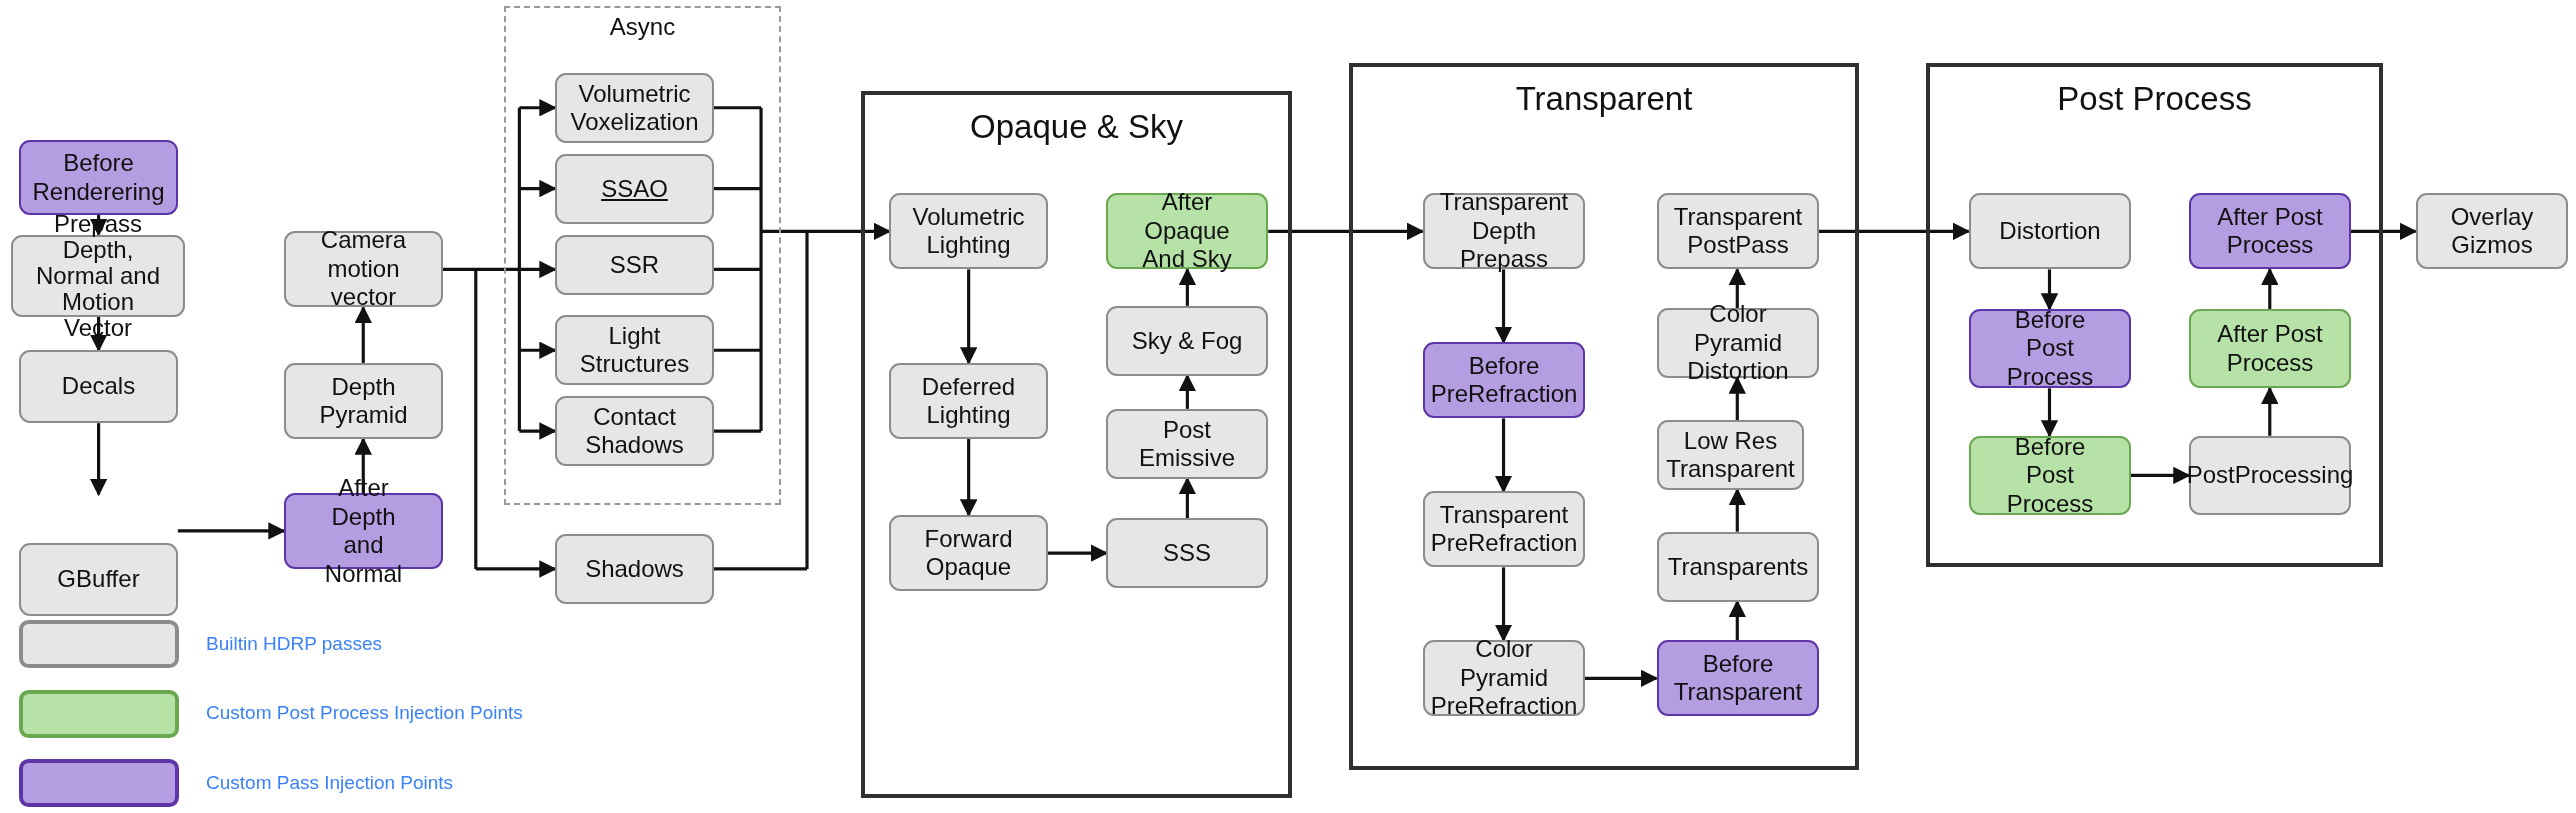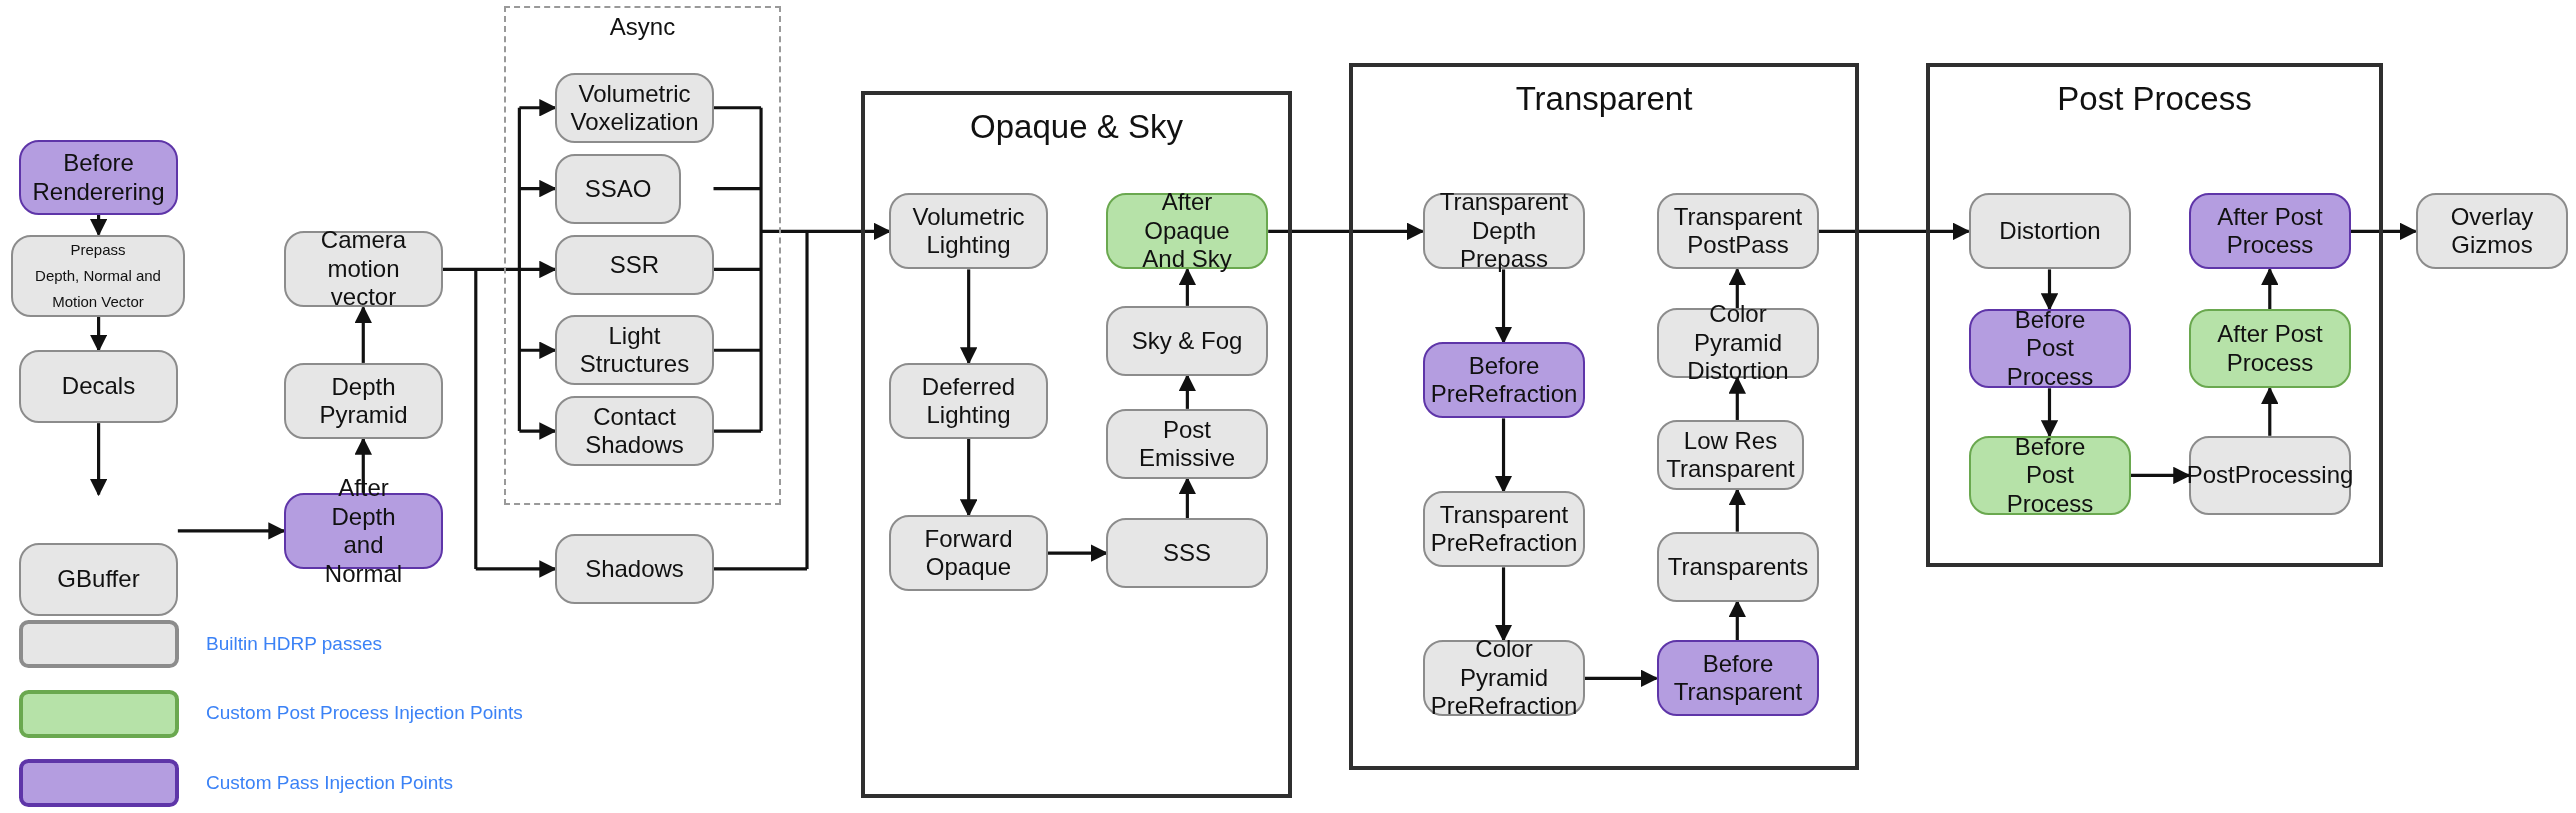--- a/index.html
+++ b/index.html
@@ -8,27 +8,27 @@
     --custom-pass-fill:#b49de0; --custom-pass-border:#5e35a8;
     --section-border:#2f2f2f; --connector:#111111; --background:#ffffff;
   }
   html,body{margin:0;padding:0;}
   body{background:var(--background);font-family:"Liberation Sans","DejaVu Sans",sans-serif;}
   #canvas{position:relative;width:2576px;height:813px;background:var(--background);overflow:hidden;}
   #wires{position:absolute;left:0;top:0;width:2576px;height:813px;}
 
   .node{
     position:absolute;display:flex;align-items:center;justify-content:center;
-    text-align:center;border-radius:20px;border:2.8px solid var(--builtin-border);
+    text-align:center;border-radius:11px;border:2.8px solid var(--builtin-border);
     background:var(--builtin-fill);color:#111;font-size:24px;line-height:28.5px;
     white-space:pre-line;box-sizing:border-box;padding:20px;
   }
   .node--post{background:var(--custom-post-fill);border-color:var(--custom-post-border);}
   .node--pass{background:var(--custom-pass-fill);border-color:var(--custom-pass-border);}
-  .node--sm{font-size:15px;line-height:26px;}
+  .node--sm{font-size:24px;line-height:26px;}
 
   .section{position:absolute;border:4px solid var(--section-border);box-sizing:border-box;background:transparent;}
   .section--dashed{border:2.4px dashed #999;}
   .section-title{
     position:absolute;left:0;right:0;top:12.7px;text-align:center;
     font-size:33px;color:#111;
   }
   .section--dashed .section-title{font-size:24px;top:4.8px;}
   .legend-swatch{
     position:absolute;width:160px;height:48px;border-radius:9.5px;box-sizing:border-box;
@@ -126,21 +126,21 @@
   <div class="node" style="left:19px;top:495px;width:159px;height:73px;margin-top:48px;">GBuffer</div>
 
   <div class="node" style="left:284px;top:231px;width:159px;height:76px;">Camera motion
 vector</div>
   <div class="node" style="left:284px;top:363px;width:159px;height:76px;">Depth Pyramid</div>
   <div class="node node--pass" style="left:284px;top:493px;width:159px;height:76px;">After Depth
 and Normal</div>
 
   <div class="node" style="left:555px;top:73px;width:159px;height:70px;">Volumetric
 Voxelization</div>
-  <div class="node" style="left:555px;top:154px;width:126px;height:70px;">SSAO</div>
+  <div class="node" style="left:555px;top:154px;width:159px;height:70px;text-decoration:underline;">SSAO</div>
   <div class="node" style="left:555px;top:235px;width:159px;height:60px;">SSR</div>
   <div class="node" style="left:555px;top:315px;width:159px;height:70px;">Light
 Structures</div>
   <div class="node" style="left:555px;top:396px;width:159px;height:70px;">Contact
 Shadows</div>
   <div class="node" style="left:555px;top:534px;width:159px;height:70px;">Shadows</div>
 
   <div class="node" style="left:889px;top:193px;width:159px;height:76px;">Volumetric
 Lighting</div>
   <div class="node" style="left:889px;top:363px;width:159px;height:76px;">Deferred

